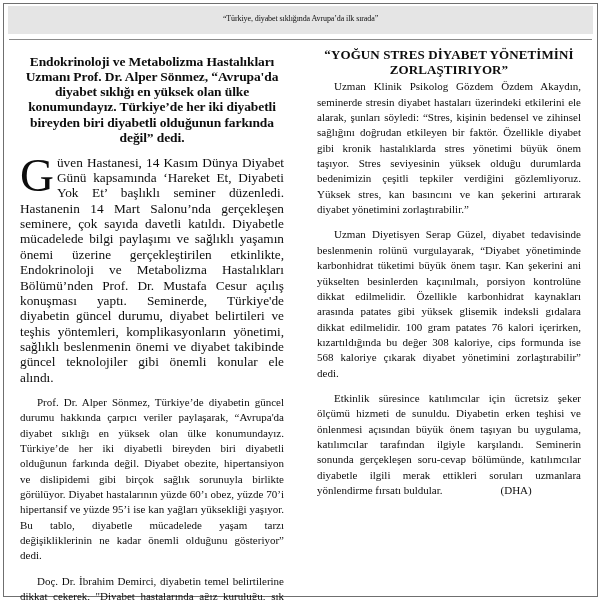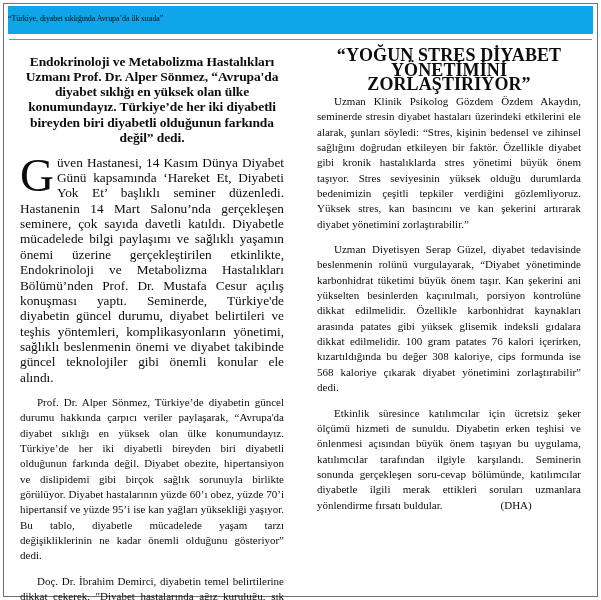--- a/index.html
+++ b/index.html
@@ -39,23 +39,24 @@
     top: 4px;
     right: 4px;
     bottom: 4px;
     box-sizing: border-box;
     display: flex;
     flex-direction: column;
   }
 
   
   .headline-band {
-    background: #0ea5e9;
+    background: #e5e5e5;
     padding: 4px 0 5px 0;
     margin: 2px 4px 0 4px;
+    text-align: center;
     flex: none;
   }
   .headline {
     font-size: 25.5px;
     line-height: 1.06;
     font-weight: 400;
     letter-spacing: -0.1px;
     white-space: nowrap;
     font-family: "Liberation Serif", "DejaVu Serif", serif;
   }
@@ -121,21 +122,21 @@
     padding: 1px 3px 0 0;
     margin-top: 1px;
     font-family: "Liberation Serif", "DejaVu Serif", serif;
     font-weight: 400;
   }
 
   
   .subhead {
     font-weight: bold;
     text-align: center;
-    font-size: 18px;
+    font-size: 13px;
     line-height: 14.6px;
     letter-spacing: 0.1px;
     margin: 4px 0 2px 0;
   }
 
   .tight { margin-top: 2px; }
   .byline-gap { display: inline-block; width: 58px; }
 </style>
 </head>
 <body>

